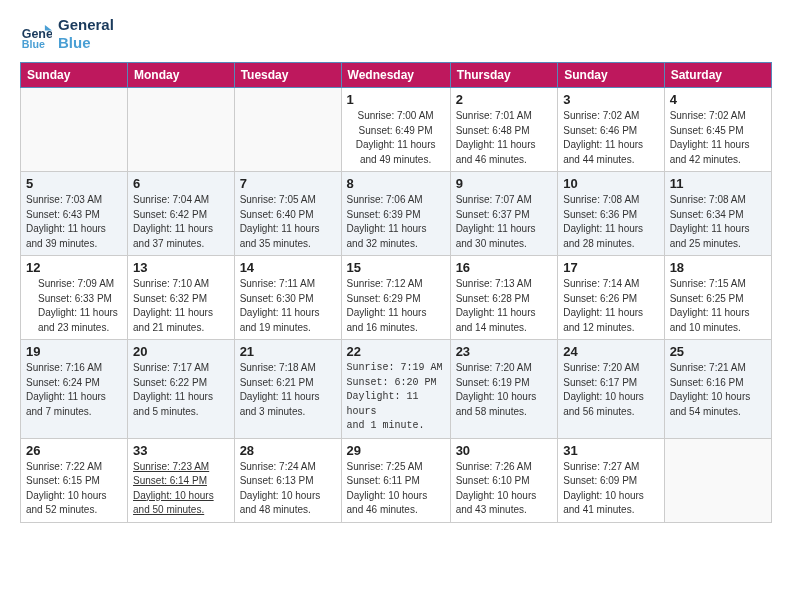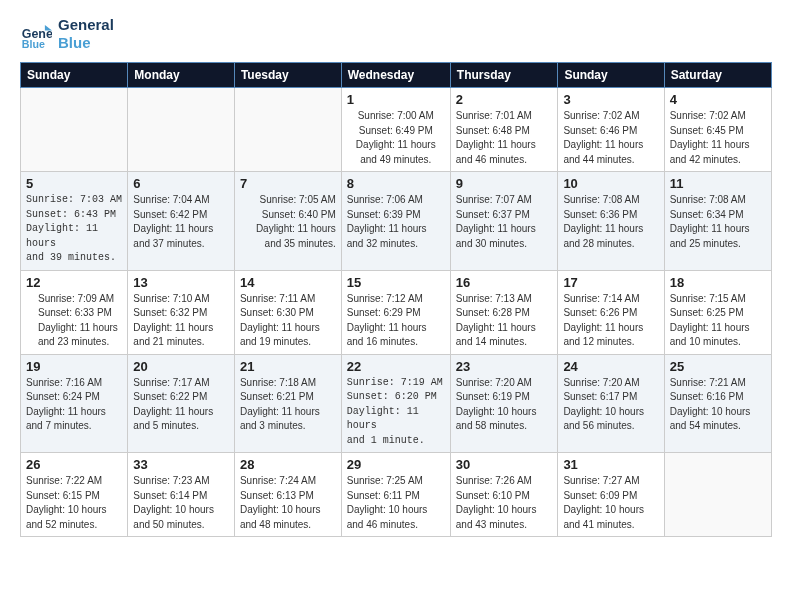--- a/index.html
+++ b/index.html
@@ -39,21 +39,21 @@
     .location-title {
       font-size: 15px;
       color: #444;
     }
     .calendar {
       width: 100%;
       border-collapse: collapse;
       border: 1px solid #ccc;
     }
     .calendar th {
-      background: #0f172a;
+      background: #be185d;
       color: #fff;
       font-size: 12px;
       font-weight: bold;
       padding: 5px 6px;
       border: 1px solid #5588bb;
       text-align: left;
     }
     .calendar td {
       vertical-align: top;
       padding: 4px 5px;
@@ -150,35 +150,35 @@
             <span class="day-number">4</span>
             <div class="day-info" style="white-space: pre-line;">Sunrise: 7:02 AM
 Sunset: 6:45 PM
 Daylight: 11 hours
 and 42 minutes.</div>
           </td>
         </tr>
         <tr class="row-shaded">
           <td>
             <span class="day-number">5</span>
-            <div class="day-info" style="white-space: pre-line; font-family: Liberation Mono, monospace;">Sunrise: 7:03 AM
+            <div class="day-info" style="white-space: pre-line;">Sunrise: 7:03 AM
 Sunset: 6:43 PM
 Daylight: 11 hours
 and 39 minutes.</div>
           </td>
           <td>
             <span class="day-number">6</span>
             <div class="day-info" style="white-space: pre-line;">Sunrise: 7:04 AM
 Sunset: 6:42 PM
 Daylight: 11 hours
 and 37 minutes.</div>
           </td>
           <td>
             <span class="day-number">7</span>
-            <div class="day-info" style="white-space: pre-line; text-align: right;">Sunrise: 7:05 AM
+            <div class="day-info" style="white-space: pre-line;">Sunrise: 7:05 AM
 Sunset: 6:40 PM
 Daylight: 11 hours
 and 35 minutes.</div>
           </td>
           <td>
             <span class="day-number">8</span>
             <div class="day-info" style="white-space: pre-line;">Sunrise: 7:06 AM
 Sunset: 6:39 PM
 Daylight: 11 hours
 and 32 minutes.</div>
@@ -310,21 +310,21 @@
         <tr class="row-white">
           <td>
             <span class="day-number">26</span>
             <div class="day-info" style="white-space: pre-line;">Sunrise: 7:22 AM
 Sunset: 6:15 PM
 Daylight: 10 hours
 and 52 minutes.</div>
           </td>
           <td>
             <span class="day-number">33</span>
-            <div class="day-info" style="white-space: pre-line;">Sunrise: 7:23 AM
+            <div class="day-info" style="white-space: pre-line; text-decoration: underline;">Sunrise: 7:23 AM
 Sunset: 6:14 PM
 Daylight: 10 hours
 and 50 minutes.</div>
           </td>
           <td>
             <span class="day-number">28</span>
             <div class="day-info" style="white-space: pre-line;">Sunrise: 7:24 AM
 Sunset: 6:13 PM
 Daylight: 10 hours
 and 48 minutes.</div>

